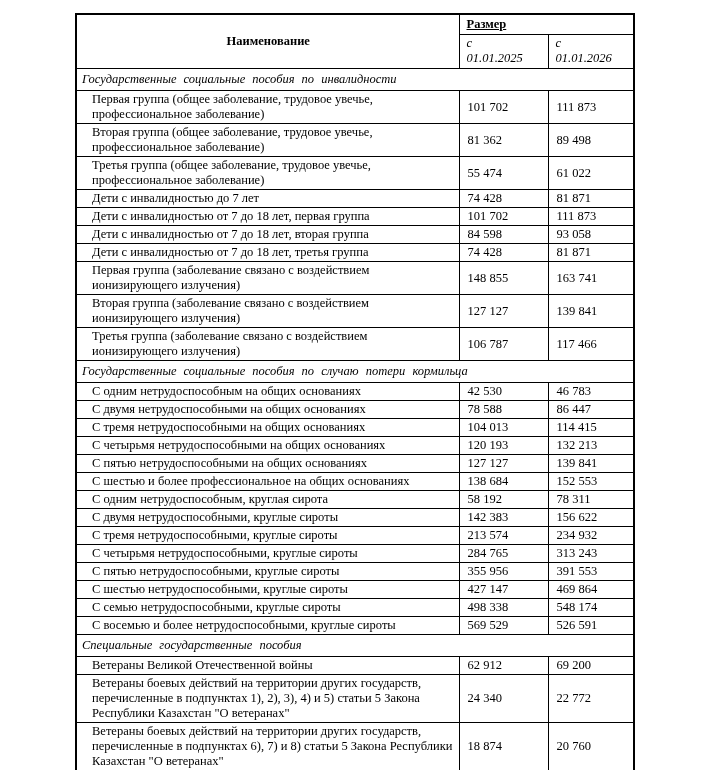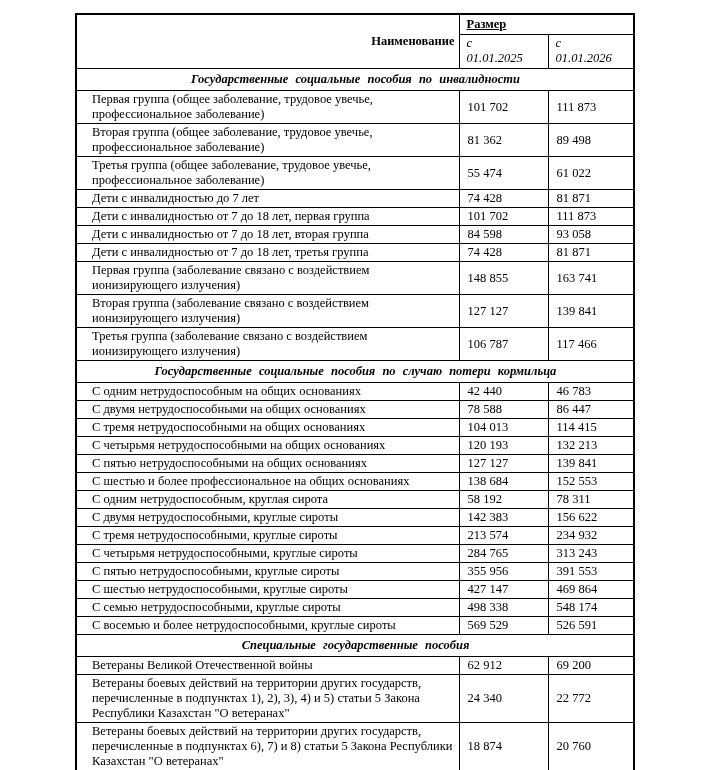--- a/index.html
+++ b/index.html
@@ -28,21 +28,21 @@
   }
   table.benefits th,
   table.benefits td {
     border: 1px solid #000000;
     font-size: 12.5px;
     line-height: 15px;
     vertical-align: middle;
     overflow: hidden;
   }
   th.name-h {
-    text-align: right;
+    text-align: center;
     vertical-align: top;
     padding: 2px 4px 2px 5px;
     font-weight: bold;
     font-size: 13px;
   }
   th.size-h {
     text-align: left;
     vertical-align: top;
     padding: 2px 4px 2px 7px;
     font-weight: bold;
@@ -52,26 +52,25 @@
   th.date-h {
     text-align: left;
     vertical-align: top;
     padding: 1px 4px 2px 7px;
     font-weight: normal;
     font-style: italic;
     font-size: 13px;
     white-space: pre-line;
   }
   td.section {
-    font-weight: bold;
+    font-weight: normal;
     font-style: italic;
     font-size: 13px;
     word-spacing: 4px;
     padding: 3px 4px 3px 5px;
-    text-align: center;
   }
   td.cell-name {
     padding: 1px 4px 1px 15px;
   }
   td.cell-2025, td.cell-2026 {
     padding: 1px 4px 1px 8px;
     font-size: 13px;
   }
 </style>
 </head>
@@ -148,21 +147,21 @@
         <tr>
           <td class="cell-name">Третья группа (заболевание связано с воздействием ионизирующего излучения)</td>
           <td class="cell-2025">106 787</td>
           <td class="cell-2026">117 466</td>
         </tr>
         <tr>
           <td colspan="3" class="section">Государственные социальные пособия по случаю потери кормильца</td>
         </tr>
         <tr>
           <td class="cell-name">С одним нетрудоспособным  на общих основаниях</td>
-          <td class="cell-2025">42 440</td>
+          <td class="cell-2025">42 530</td>
           <td class="cell-2026">46 783</td>
         </tr>
         <tr>
           <td class="cell-name">С двумя нетрудоспособными на общих основаниях</td>
           <td class="cell-2025">78 588</td>
           <td class="cell-2026">86 447</td>
         </tr>
         <tr>
           <td class="cell-name">С тремя нетрудоспособными  на общих основаниях</td>
           <td class="cell-2025">104 013</td>

